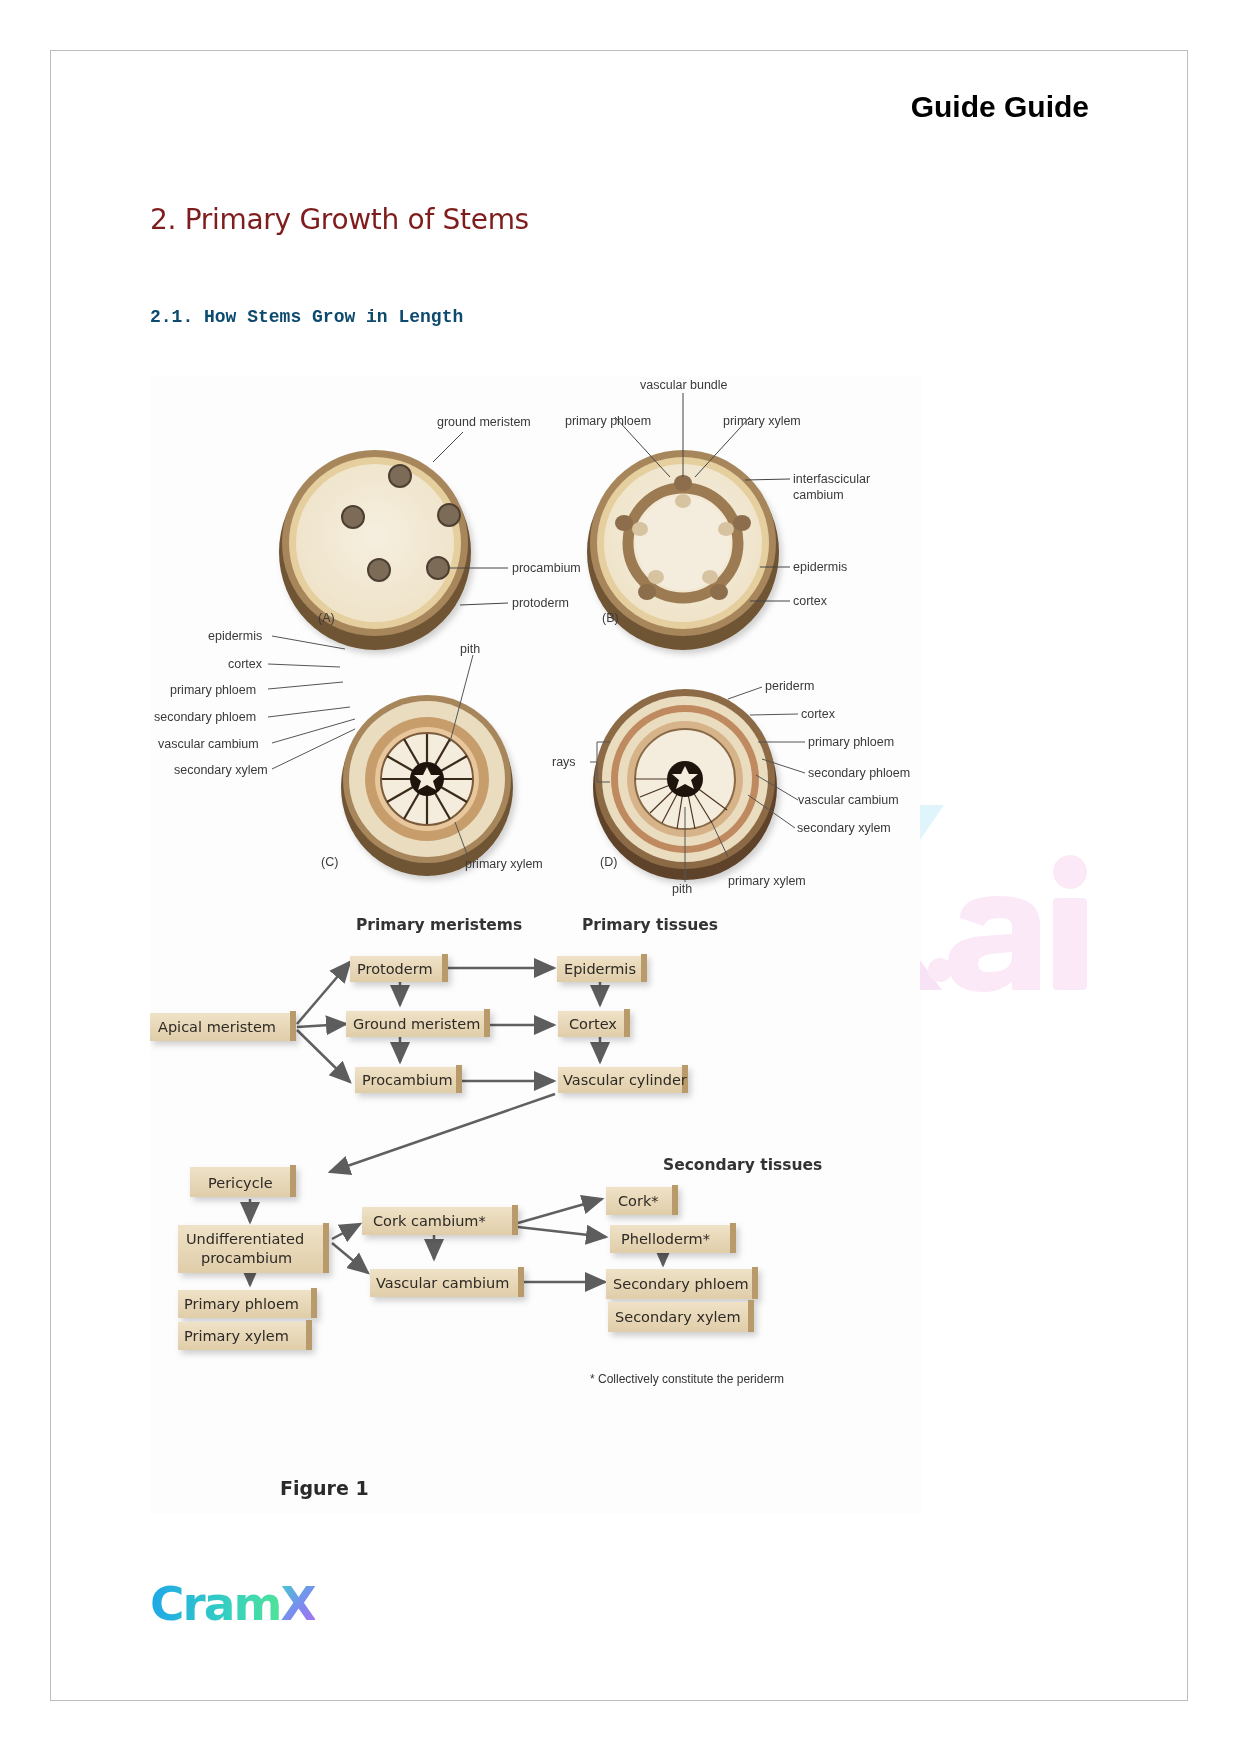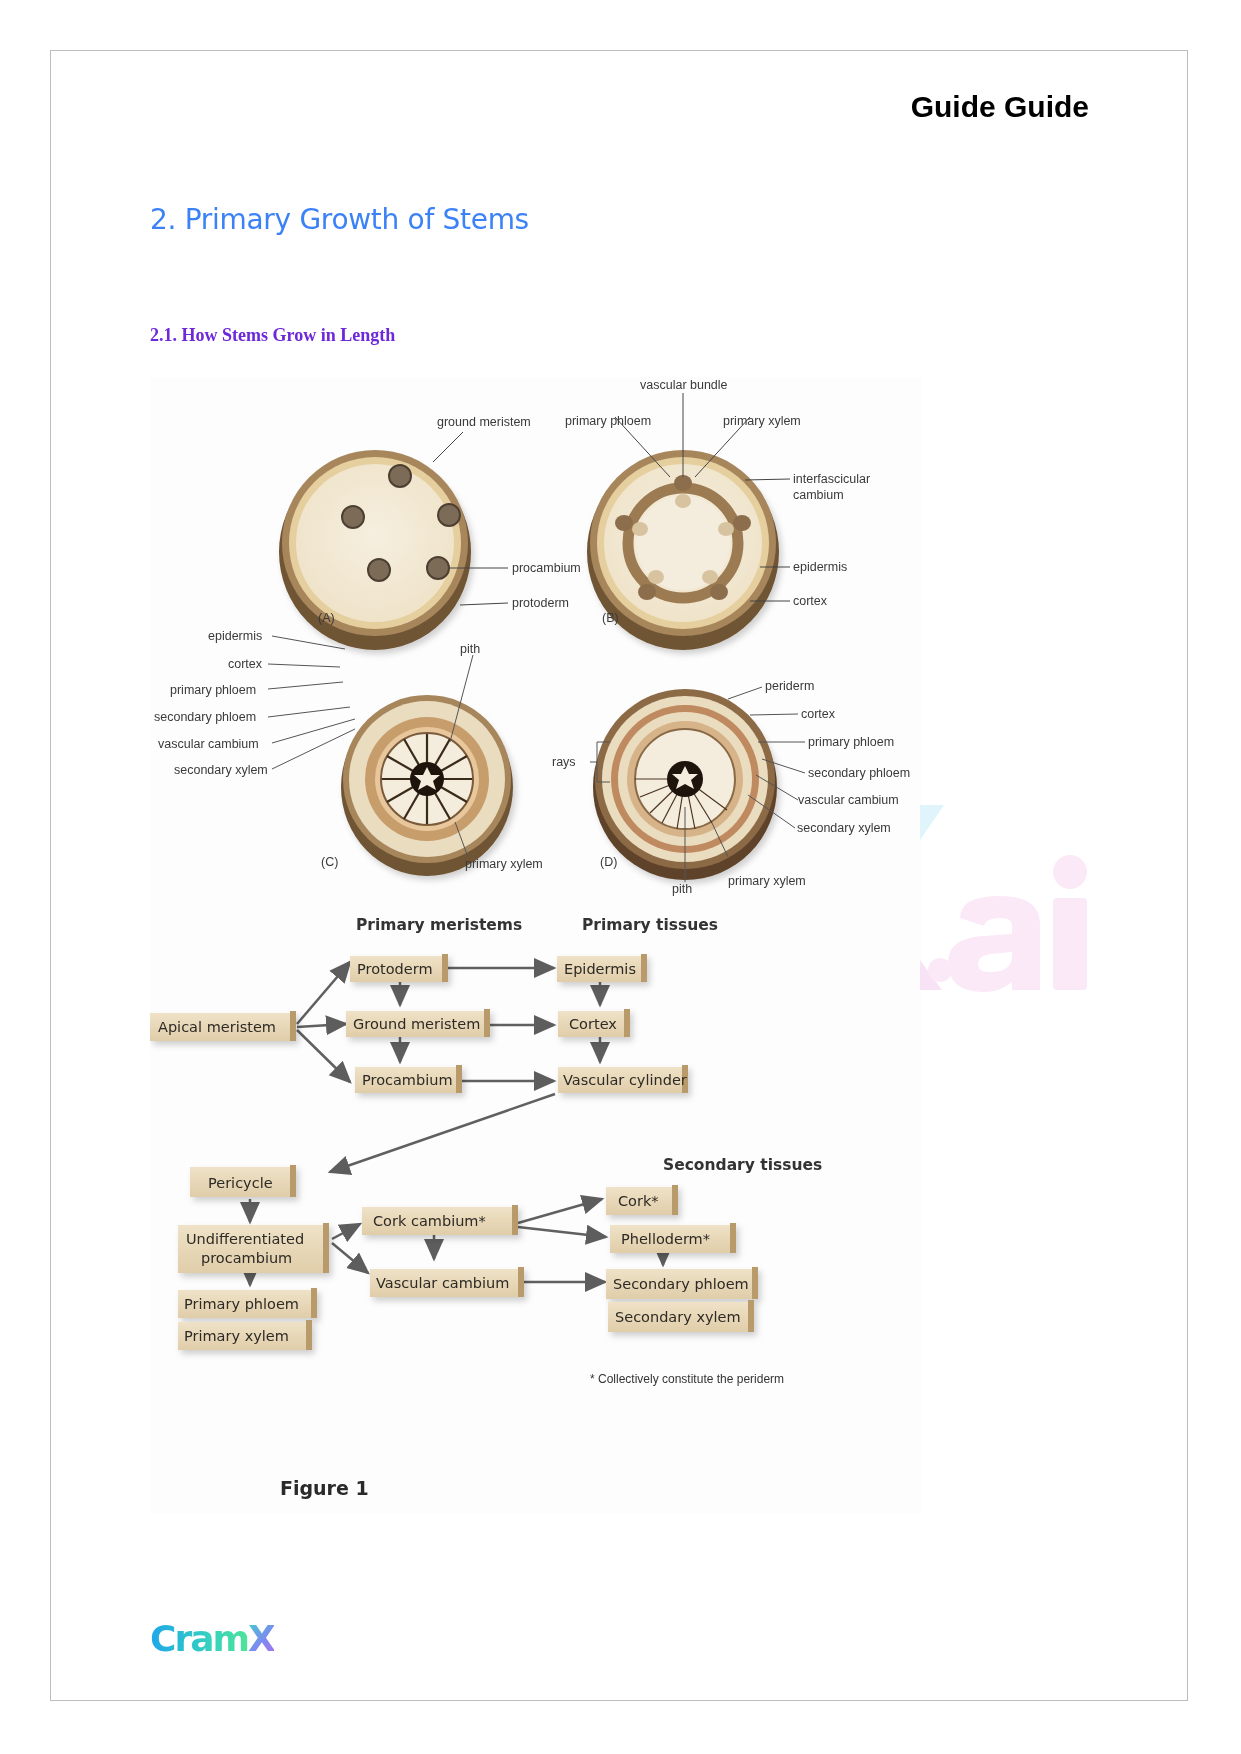--- a/index.html
+++ b/index.html
@@ -1,31 +1,31 @@
 <!DOCTYPE html>
 <html><head>
 <meta charset="utf-8">
 <style>
   html, body { margin:0; padding:0; background:#ffffff; }
   body { width:1241px; height:1754px; position:relative; overflow:hidden; font-family:"Liberation Sans", sans-serif; }
   .page-frame { position:absolute; left:50px; top:50px; width:1138px; height:1651px; border:1px solid #bdbdbd; box-sizing:border-box; }
   .header-title { position:absolute; right:152px; top:90px; font-family:"Liberation Sans", sans-serif; font-weight:bold; font-size:30px; color:#000; }
-  .section-title { position:absolute; left:150px; top:203px; font-family:"DejaVu Sans", sans-serif; font-size:28px; color:#3b82f6; letter-spacing:-0.3px; }
-  .subsection-title { position:absolute; left:150px; top:325px; font-family:Liberation Serif, serif; font-weight:bold; font-size:18px; color:#6d28d9; }
+  .section-title { position:absolute; left:150px; top:203px; font-family:"DejaVu Sans", sans-serif; font-size:28px; color:#7f1d1d; letter-spacing:-0.3px; }
+  .subsection-title { position:absolute; left:150px; top:307px; font-family:Liberation Mono, monospace; font-weight:bold; font-size:18px; color:#0c4a6e; }
 
   .figure { position:absolute; left:150px; top:377px; width:772px; height:1137px; background:#fdfdfd; }
   .figure svg { position:absolute; left:0; top:0; }
   .lbl { font-family:"Liberation Sans", sans-serif; font-size:12.5px; fill:#3a3a3a; }
   .hdr { font-family:"DejaVu Sans", sans-serif; font-size:15.5px; font-weight:bold; fill:#333; }
   .boxtxt { font-family:"DejaVu Sans", sans-serif; font-size:14.5px; fill:#2d2a25; }
   .fig-caption { font-family:"DejaVu Sans", sans-serif; font-size:19px; font-weight:bold; fill:#2a2a2a; }
   .footnote { font-family:"Liberation Sans", sans-serif; font-size:12px; fill:#333; }
 
   .watermark { position:absolute; left:920px; top:800px; width:180px; height:200px; }
-  .logo { position:absolute; left:150px; top:1618px; font-family:"DejaVu Sans", sans-serif; font-weight:bold; font-size:36px; letter-spacing:-2px; }
+  .logo { position:absolute; left:150px; top:1576px; font-family:"DejaVu Sans", sans-serif; font-weight:bold; font-size:47px; letter-spacing:-2px; }
   .logo .cram { background:linear-gradient(90deg,#1ea7e8,#35d0c0 60%,#4fe39a); -webkit-background-clip:text; background-clip:text; color:transparent; }
   .logo .x { background:linear-gradient(135deg,#3ad6c8,#7b8cf0 55%,#b06cf0); -webkit-background-clip:text; background-clip:text; color:transparent; }
 </style>
 </head>
 <body>
 
 <div class="page-frame"></div>
 
 <div class="header-title">Guide Guide</div>
 <div class="section-title">2. Primary Growth of Stems</div>

